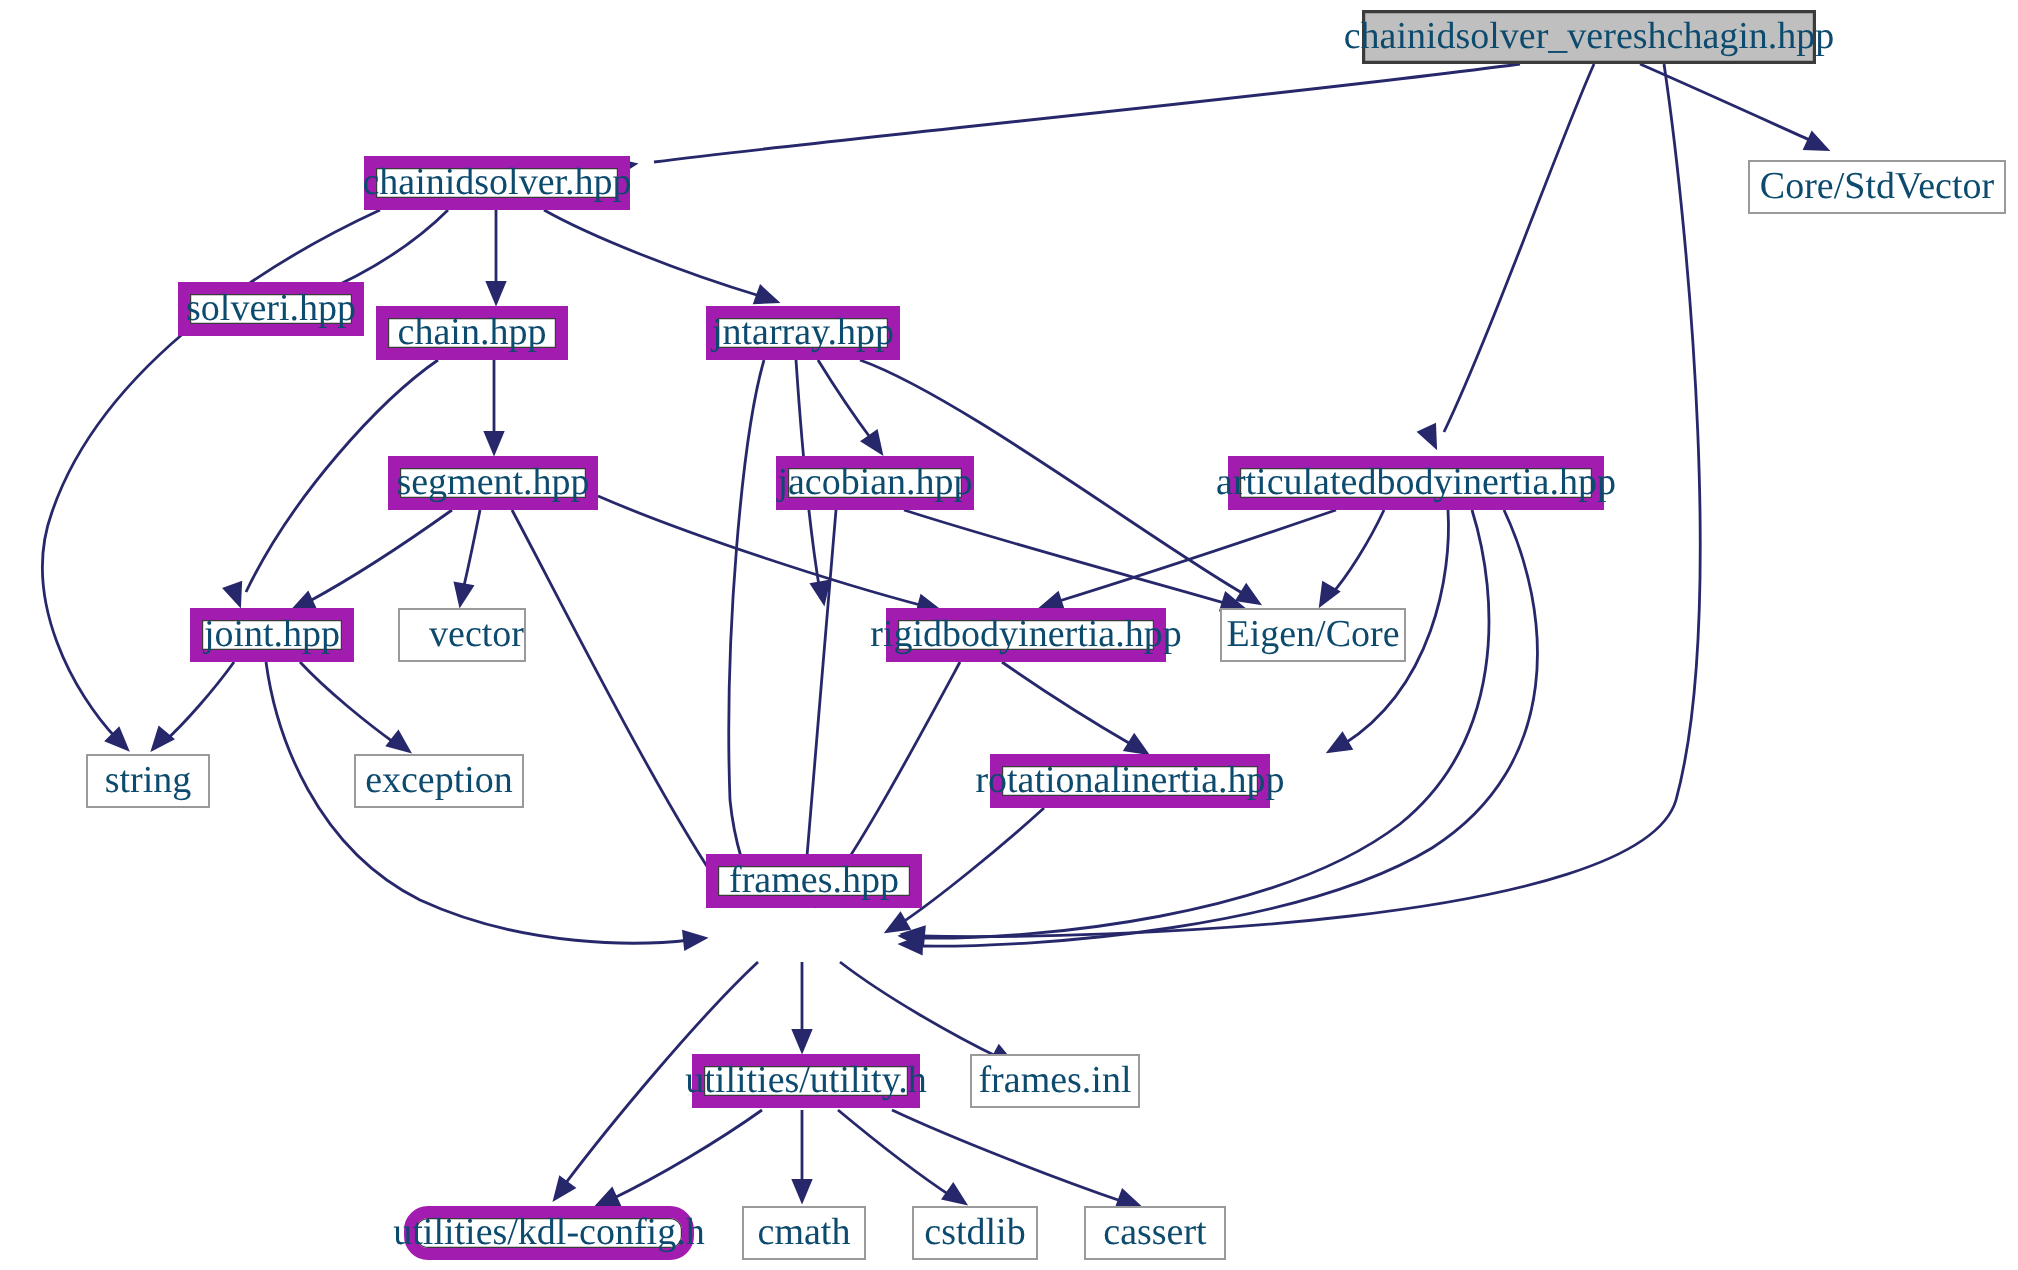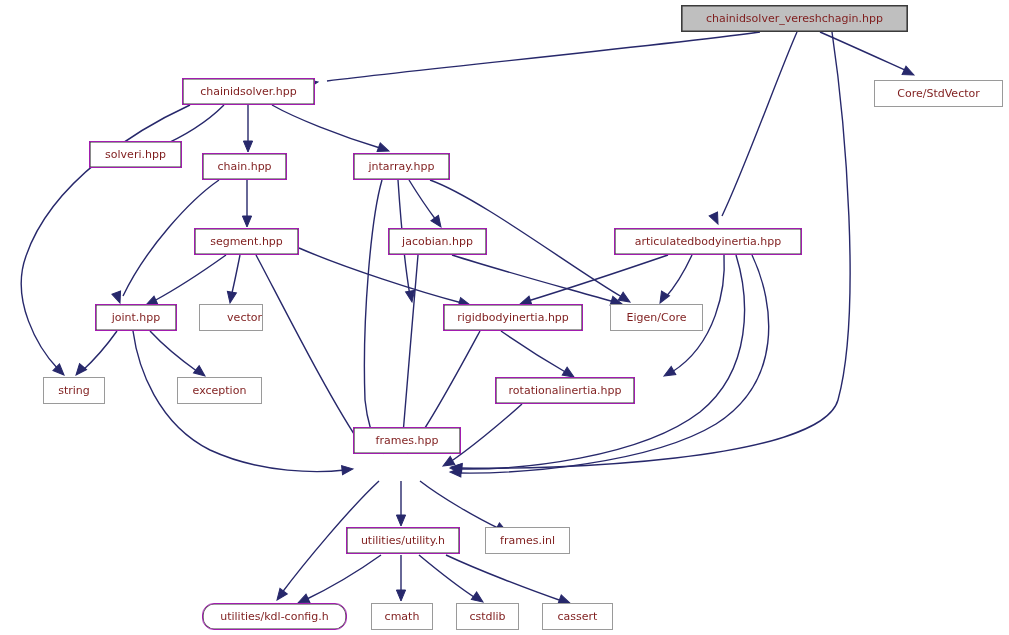--- a/index.html
+++ b/index.html
@@ -36,29 +36,30 @@
     stroke: #27286b;
     stroke-width: 1px;
   }
   .node-box {
     position: absolute;
     box-sizing: border-box;
     display: flex;
     align-items: center;
     justify-content: center;
     white-space: nowrap;
-    font-size: 11px;
-    color: #7f1d1d;
+    font-size: 19px;
+    color: #0c4a6e;
     line-height: 1;
     background: #ffffff;
     border: 1px solid #9a9a9a;
     letter-spacing: 0px;
+    font-family: Liberation Serif, serif;
   }
   .node-box.strong {
-    border: 1px solid #a21caf;
+    border: 6px solid #a21caf;
     box-shadow: 0 0 0 0.6px #3b3b3b inset;
     text-align: center;
   }
   .node-box.root {
     background: #bfbfbf;
     border: 1px solid #3b3b3b;
     box-shadow: 0 0 0 0.6px #3b3b3b inset;
   }
   .node-label {
     pointer-events: none;
@@ -156,21 +157,21 @@
       </div>
       <div class="node-box " style="left: 874px; top: 80px; width: 129px; height: 27px;">
         <span class="node-label">Core/StdVector</span>
       </div>
       <div class="node-box strong" style="left: 182px; top: 78px; width: 133px; height: 27px;">
         <span class="node-label">chainidsolver.hpp</span>
       </div>
       <div class="node-box strong" style="left: 89px; top: 141px; width: 93px; height: 27px;">
         <span class="node-label">solveri.hpp</span>
       </div>
-      <div class="node-box strong" style="left: 202px; top: 153px; width: 85px; height: 27px;">
+      <div class="node-box strong" style="left: 188px; top: 153px; width: 96px; height: 27px;">
         <span class="node-label">chain.hpp</span>
       </div>
       <div class="node-box strong" style="left: 353px; top: 153px; width: 97px; height: 27px;">
         <span class="node-label">jntarray.hpp</span>
       </div>
       <div class="node-box strong" style="left: 194px; top: 228px; width: 105px; height: 27px;">
         <span class="node-label">segment.hpp</span>
       </div>
       <div class="node-box strong" style="left: 388px; top: 228px; width: 99px; height: 27px;">
         <span class="node-label">jacobian.hpp</span>

